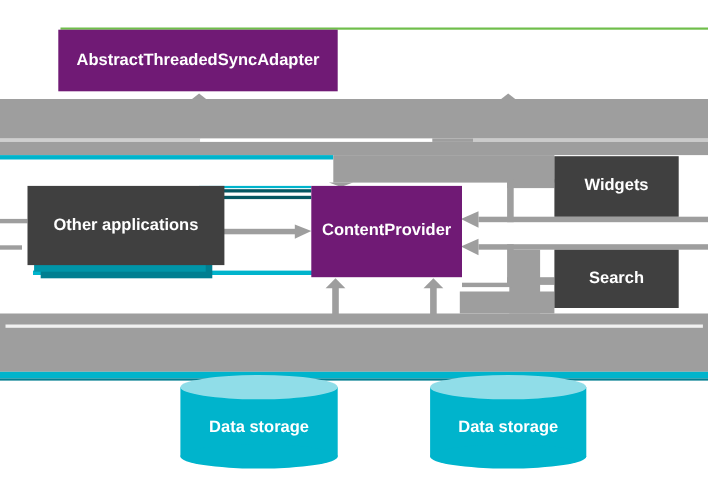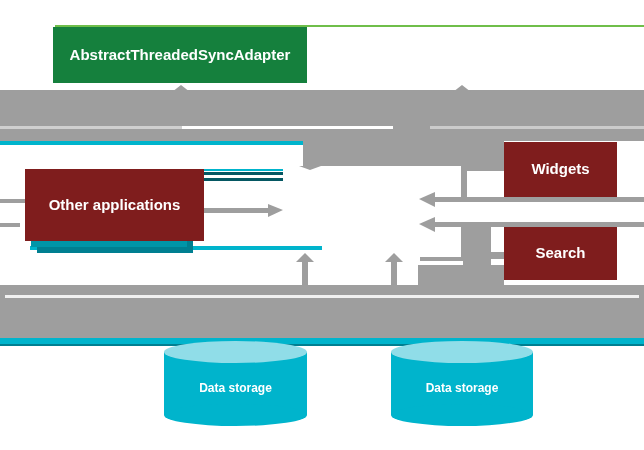--- a/index.html
+++ b/index.html
@@ -5,28 +5,28 @@
   html,body{margin:0;padding:0;background:#ffffff;}
   #canvas{
     position:relative;width:644px;height:450px;background:#ffffff;overflow:hidden;
     font-family:"Liberation Sans",sans-serif;
   }
   #artwork{position:absolute;left:0;top:0;}
   .node{
     position:absolute;display:flex;align-items:center;justify-content:center;
     color:#ffffff;font-weight:700;font-size:15px;text-align:center;line-height:1.1;
   }
-  .green{background:#15803d;}
-  .cyan{background:#7f1d1d;}
+  .green{background:#701a75;}
+  .cyan{background:#404040;}
   .shadow{position:absolute;}
   .sh1{background:#0095a8;}
   .sh2{background:#007f91;}
   .cyl-label{
     position:absolute;display:flex;align-items:center;justify-content:center;
-    color:#ffffff;font-weight:700;font-size:12px;
+    color:#ffffff;font-weight:700;font-size:15px;
   }
 </style>
 </head>
 <body>
 
 <div id="canvas">
 
   <svg id="artwork" width="644" height="450" viewBox="0 0 644 450" xmlns="http://www.w3.org/2000/svg">
 
     <rect x="55" y="25" width="589" height="2" fill="#6fbe4a"></rect>
@@ -123,20 +123,23 @@
     <span>AbstractThreadedSyncAdapter</span>
   </div>
 
 
   <div class="shadow sh2" style="left:37px;top:181px;width:156px;height:72px;"></div>
   <div class="shadow sh1" style="left:31px;top:175px;width:156px;height:72px;"></div>
   <div class="node cyan" style="left:25px;top:169px;width:179px;height:72px;">
     <span>Other applications</span>
   </div>
 
+  <div class="node green" style="left:283px;top:169px;width:137px;height:83px;">
+    <span>ContentProvider</span>
+  </div>
 
   <div class="node cyan" style="left:504px;top:142px;width:113px;height:55px;">
     <span>Widgets</span>
   </div>
 
   <div class="node cyan" style="left:504px;top:227px;width:113px;height:53px;text-align:right;">
     <span>Search</span>
   </div>
 
   <div class="cyl-label" style="left:164px;top:352px;width:143px;height:72px;">

